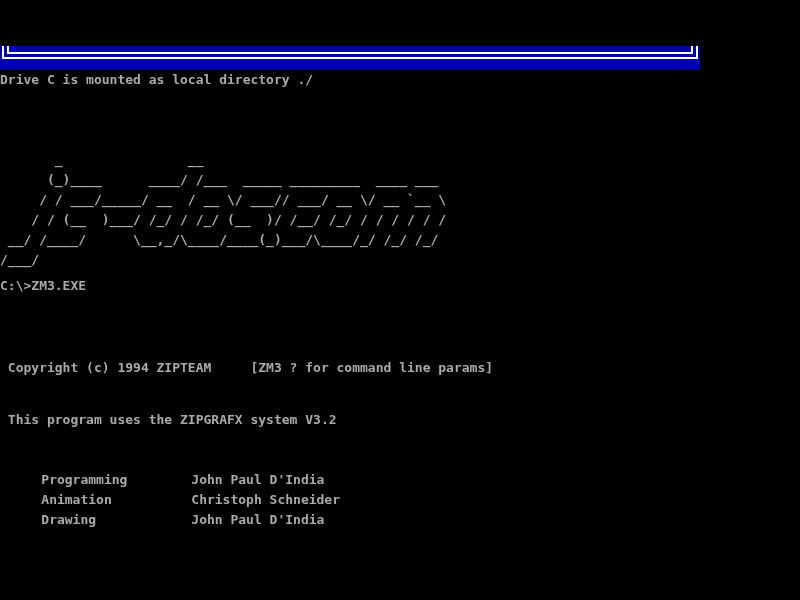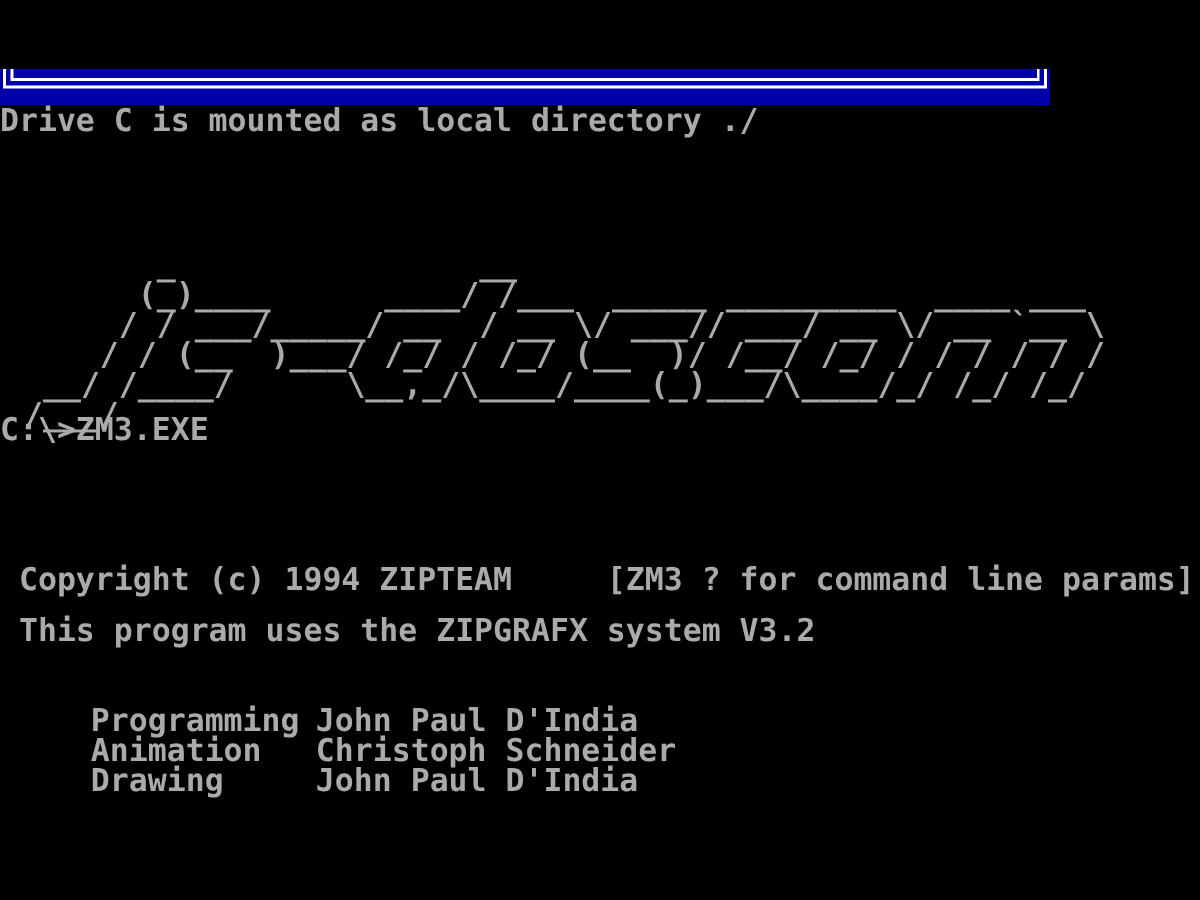--- a/index.html
+++ b/index.html
@@ -2,21 +2,21 @@
 <html><head>
 <meta charset="utf-8">
 <style>
   html,body{margin:0;padding:0;background:#000;}
   .screen{
     position:relative;
     width:800px;height:600px;
     background:#000000;
     overflow:hidden;
     font-family:"DejaVu Sans Mono","Liberation Mono",monospace;
-    font-size:21px;
+    font-size:13px;
     font-weight:bold;
     color:#AAAAAA;
     cursor:text;
   }
   
   .dialog-bar{
     position:absolute;left:0;top:46px;
     width:700px;height:24px;
     background:#0000AA;
   }
@@ -28,30 +28,30 @@
     border-right:7px double #FFFFFF;
     border-bottom:7px double #FFFFFF;
   }
   .line{
     position:absolute;left:0;
     height:20px;line-height:20px;
     white-space:pre;
   }
   .logo{
     position:absolute;left:0;top:150px;
-    margin:16px;
+    margin:0;
     font:inherit;
     line-height:20px;
     white-space:pre;
   }
   .row-mount    {top:70px;}
   .row-website  {top:110px;}
   .row-command  {top:276px;}
   .row-banner1  {top:350px;}
-  .row-banner2  {top:376px;}
+  .row-banner2  {top:358px;}
   .row-engine   {top:410px;}
   .credit-row   {left:10px;}
   .row-credit0  {top:450px;}
   .row-credit1  {top:470px;}
   .row-credit2  {top:490px;}
   .row-countdown{top:530px;left:10px;}
   .credit-role{display:inline-block;width:150px;}
   .countdown-value{padding-left:20px;}
 </style>
 </head>

